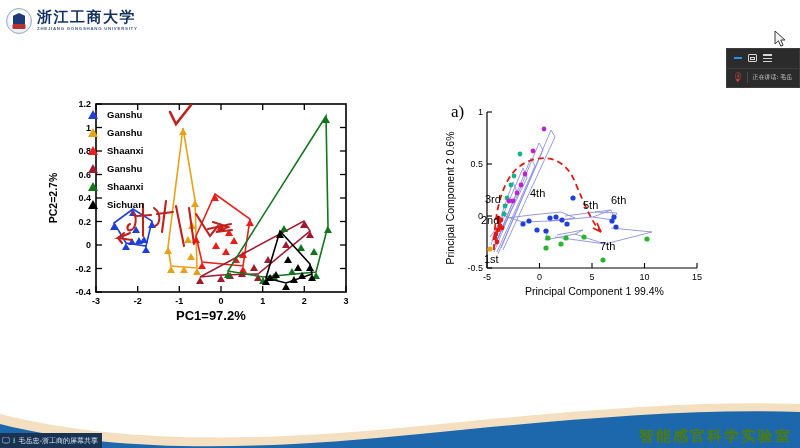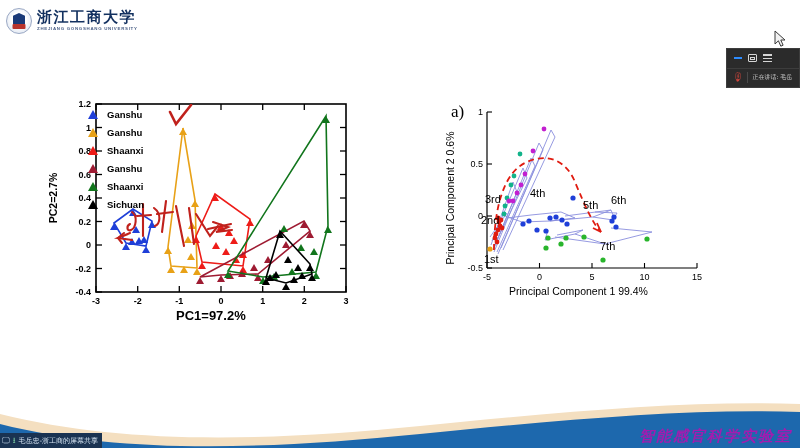--- a/index.html
+++ b/index.html
@@ -50,22 +50,22 @@
     font-size: 4.4px; font-weight: 700; color: #4a5f86;
     letter-spacing: 0.7px; margin-top: 2px;
   }
 
   
   #wave { position: absolute; left: 0; bottom: 0; width: 800px; height: 68px; }
 
   #lab-banner {
     position: absolute; right: 8px; bottom: 2px;
     font-family: "DejaVu Sans", sans-serif;
-    font-size: 15px; font-weight: 700; color: #a21caf;
-    letter-spacing: 2px; z-index: 4; font-style: italic;
+    font-size: 15px; font-weight: 700; color: #4d7c0f;
+    letter-spacing: 2px; z-index: 4;
   }
 
   
   #share-chip {
     position: absolute; left: 0; bottom: 0;
     height: 15px; padding: 0 4px 0 2px;
     background: #1a3352;
     display: flex; align-items: center; gap: 3px;
     z-index: 6;
   }
@@ -488,21 +488,21 @@
         <text x="39" y="163">1st</text>
         <text x="36" y="124">2nd</text>
         <text x="40" y="103">3rd</text>
         <text x="85" y="97">4th</text>
         <text x="138" y="109">5th</text>
         <text x="166" y="104">6th</text>
         <text x="155" y="150">7th</text>
       </g>
     </svg>
 
-    <div class="ax-title" style="left:64px; top:185px; font-size:10.5px; font-weight:400;">Principal Component 1 99.4%</div>
+    <div class="ax-title" style="left:80px; top:185px; font-size:10.5px; font-weight:400;">Principal Component 1 99.4%</div>
     <div class="ax-title" style="left:-62px; top:92px; font-size:10.5px; font-weight:400; transform:rotate(-90deg); white-space:nowrap;">Principal Component 2  0.6%</div>
   </div>
 
   <svg id="wave" viewBox="0 0 800 68" preserveAspectRatio="none">
     <path d="M0,34 C120,64 260,62 420,46 C560,32 690,20 800,24 L800,68 L0,68 Z" fill="#f4dfc0"></path>
     <path d="M0,44 C120,74 260,70 420,54 C560,40 690,28 800,32 L800,68 L0,68 Z" fill="#1d68ad"></path>
   </svg>
 
   <div id="lab-banner">智能感官科学实验室</div>
 

